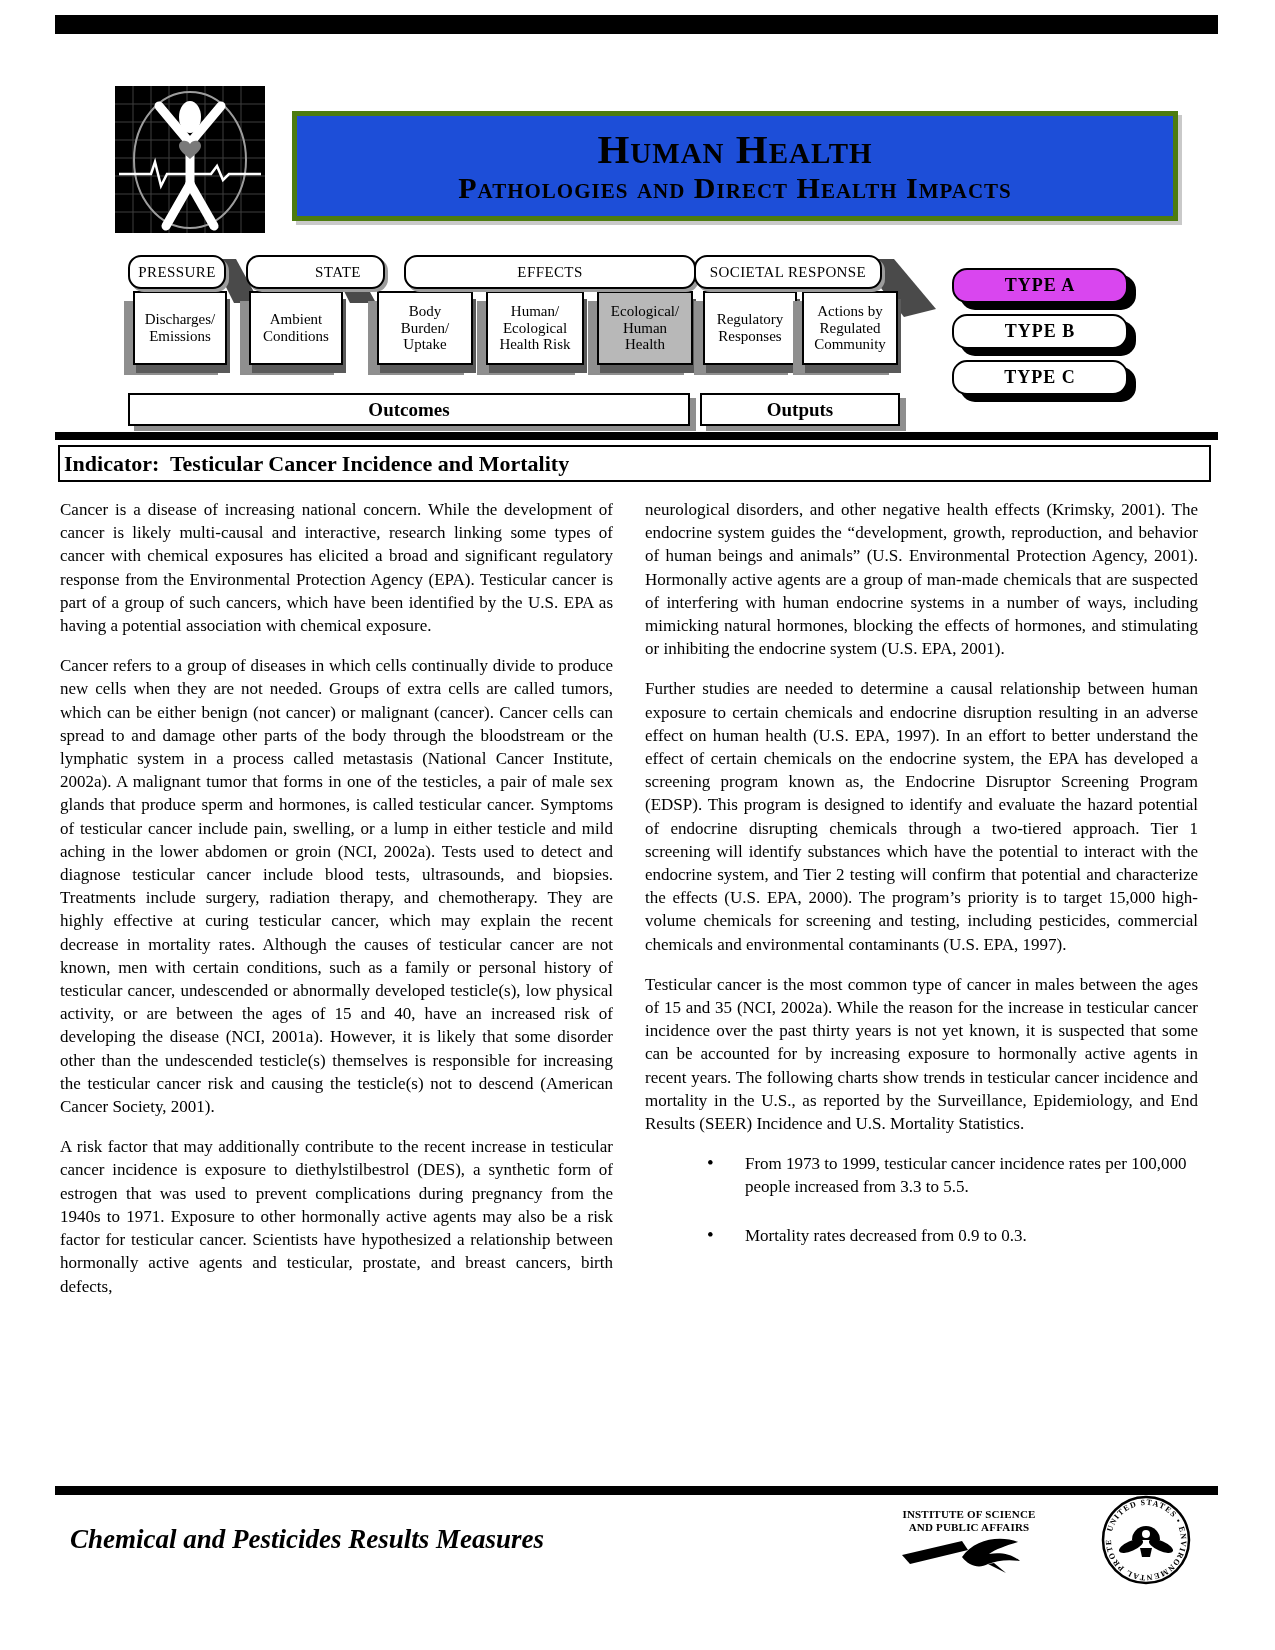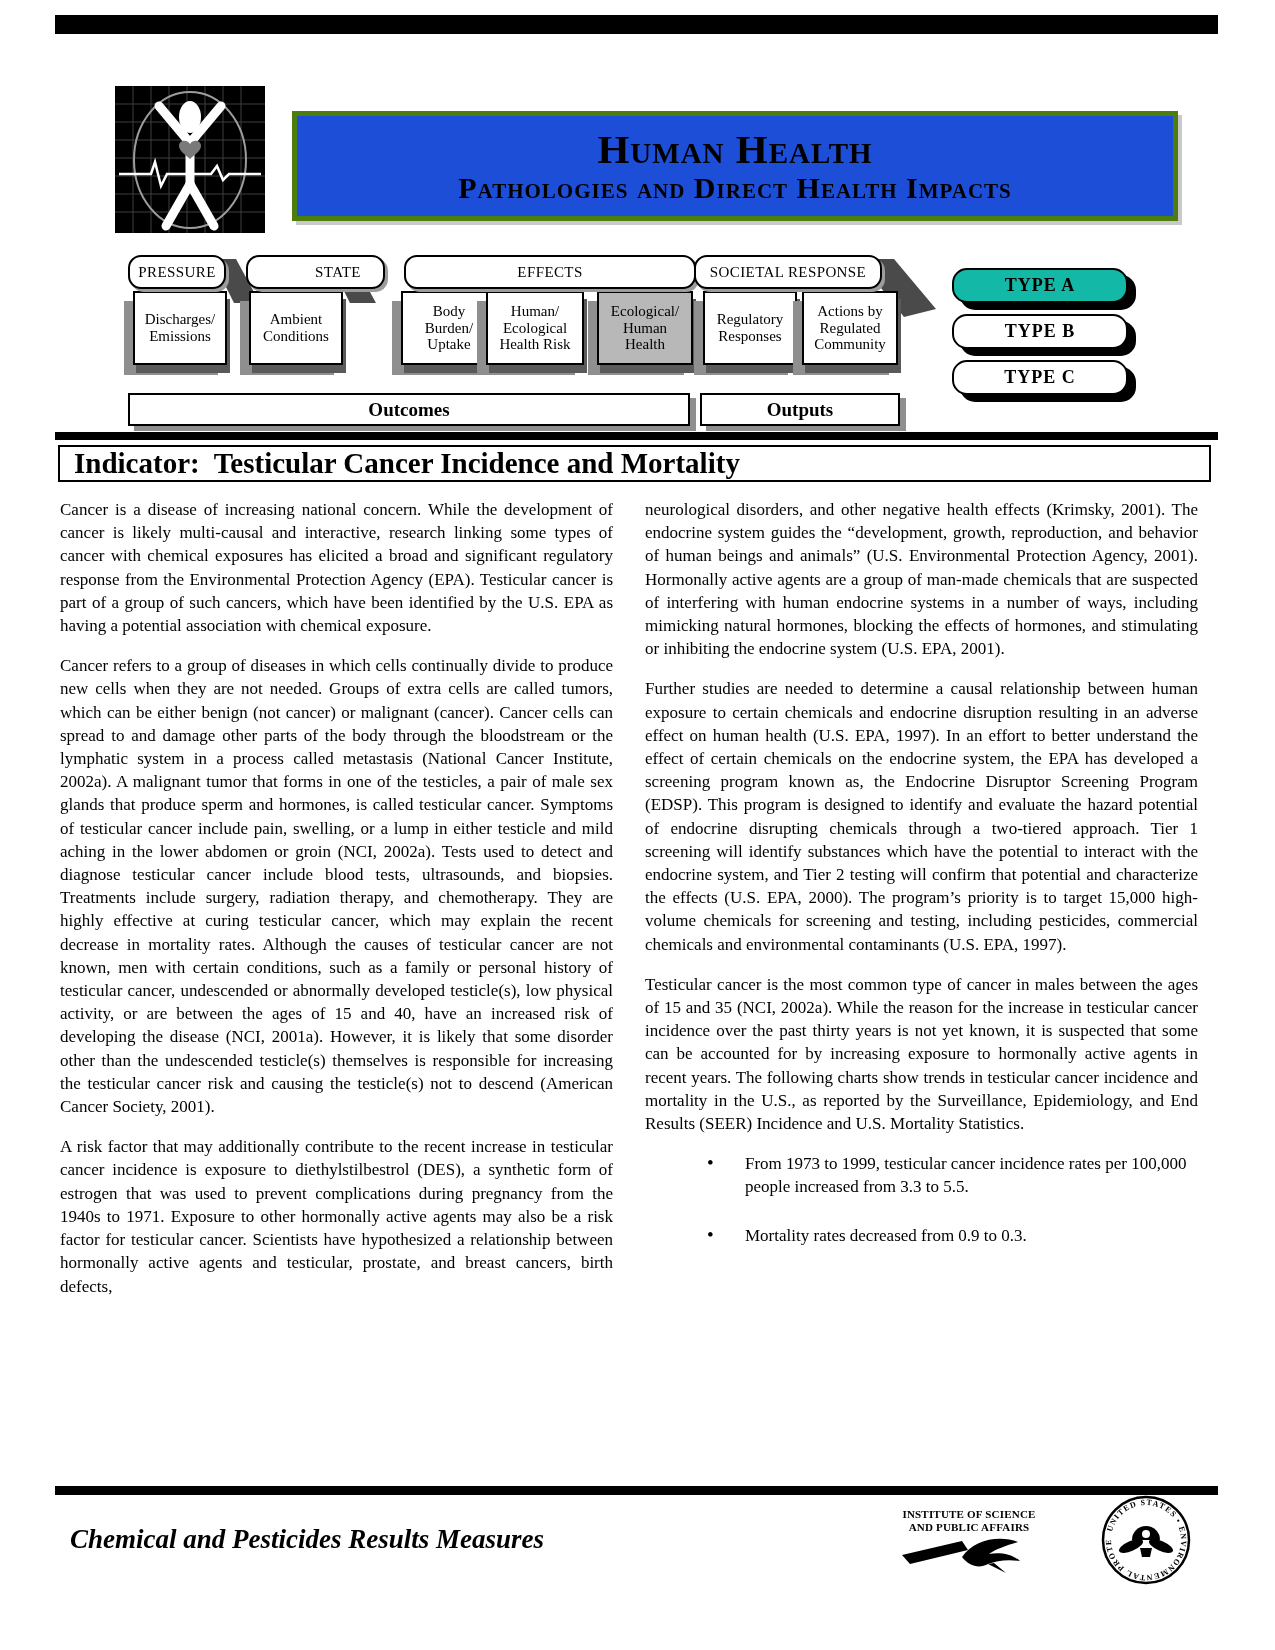--- a/index.html
+++ b/index.html
@@ -28,21 +28,21 @@
   .cat-societal { left:694px; width:184px; }
   .swoosh { position:absolute; z-index:1; }
 
   .fbox { position:absolute; top:291px; height:70px; background:#fff; border:2px solid #000;
           display:flex; align-items:center; justify-content:center; text-align:center;
           font-size:15px; line-height:1.12; z-index:2;
           box-shadow:3px 8px 0 #5a5a5a, -9px 10px 0 #8f8f8f; }
   .fbox span { white-space:pre-line; }
   .b0 { left:133px; width:90px; }
   .b1 { left:249px; width:90px; }
-  .b2 { left:377px; width:92px;margin-left:24px; }
+  .b2 { left:377px; width:92px; }
   .b3 { left:486px; width:94px; }
   .b4 { left:597px; width:92px; background:#b8b8b8; }
   .b5 { left:703px; width:90px; }
   .b6 { left:802px; width:92px; }
 
   .lvl { position:absolute; top:372px; height:18px; font-weight:bold; font-size:16px;
          text-align:center; z-index:2;margin-top:40px; }
   .lv0 { left:123px; width:105px; }
   .lv1 { left:239px; width:105px; }
   .lv2 { left:367px; width:107px; }
@@ -54,29 +54,29 @@
   .bar { position:absolute; top:393px; height:29px; background:#fff; border:2px solid #000;
          display:flex; align-items:center; justify-content:center; font-weight:bold;
          font-size:19px; box-shadow:6px 5px 0 #8f8f8f; z-index:2; }
   .bar-outcomes { left:128px; width:558px; }
   .bar-outputs  { left:700px; width:196px; }
 
   .typ { position:absolute; left:952px; width:172px; height:31px; border:2px solid #000;
          border-radius:15px; display:flex; align-items:center; justify-content:center;
          font-weight:bold; font-size:18px; letter-spacing:1px;
          box-shadow:8px 7px 0 #000; background:#fff; z-index:2; }
-  .typ-a { top:268px; background:#14b8a6; }
+  .typ-a { top:268px; background:#d946ef; }
   .typ-b { top:314px; }
   .typ-c { top:360px; }
 
   
   .rule1 { position:absolute; left:55px; top:432px; width:1163px; height:8px; background:#000; }
   .indic { position:absolute; left:58px; top:445px; width:1153px; height:37px;
            border:2px solid #000; display:flex; align-items:center;
-           font-weight:bold; font-size:29px; padding-left:14px; box-sizing:border-box; }
+           font-weight:bold; font-size:22px; padding-left:4px; box-sizing:border-box; }
 
   
   .body { position:absolute; left:60px; top:498px; width:1138px; height:982px;
           display:flex; gap:32px; overflow:hidden; }
   .col { flex:1; }
   .col p { margin:0 0 17px 0; font-size:17px; line-height:23.2px; text-align:justify; }
   .bullets { margin-top:10px; }
   .bullet { position:relative; padding-left:100px; margin-bottom:25px;
             font-size:17px; line-height:23.2px; }
   .bullet .dot { position:absolute; left:62px; top:-1px; font-size:19px; }

